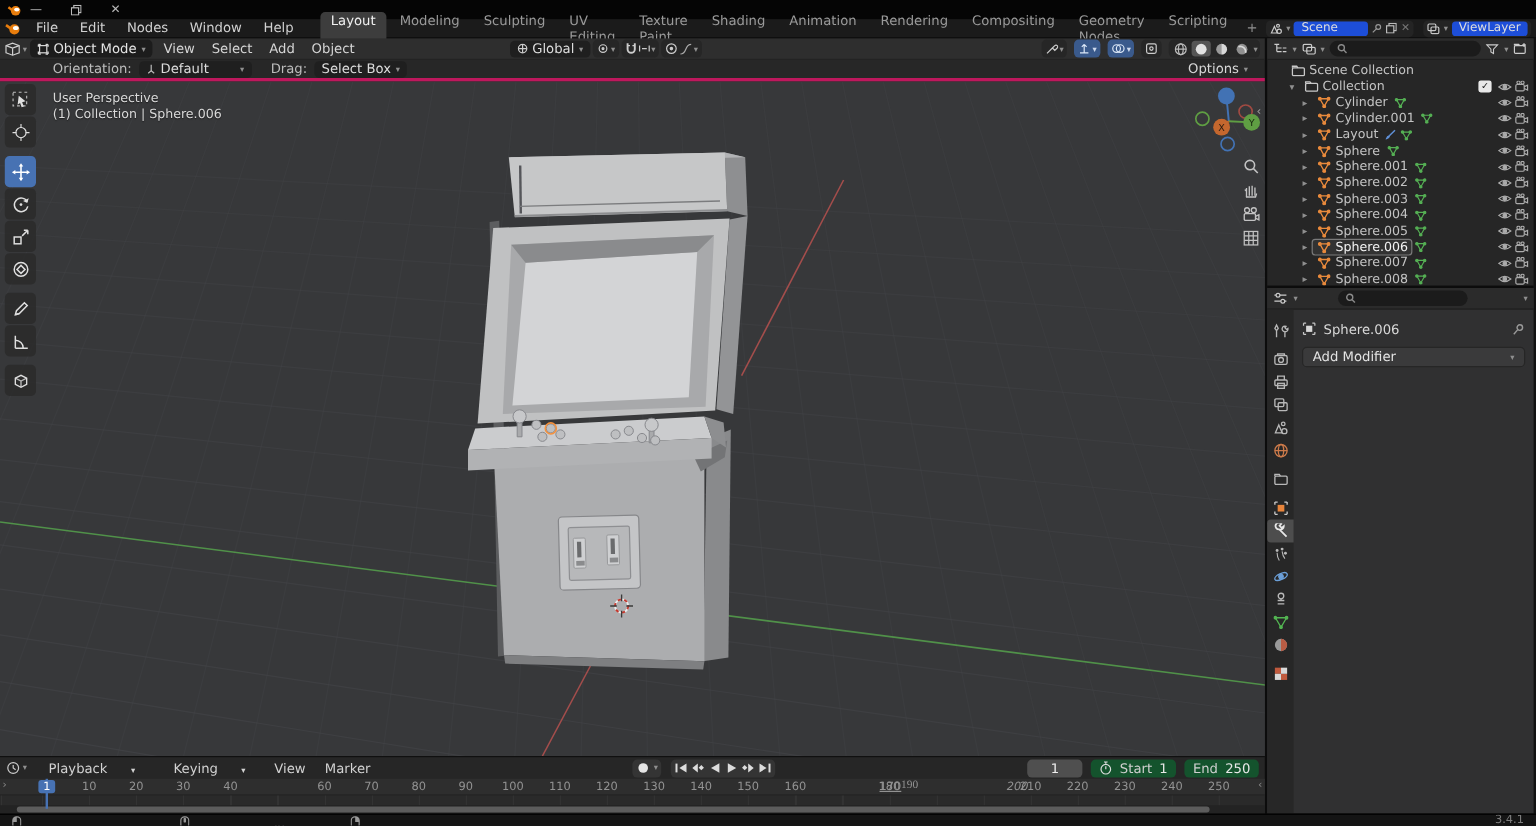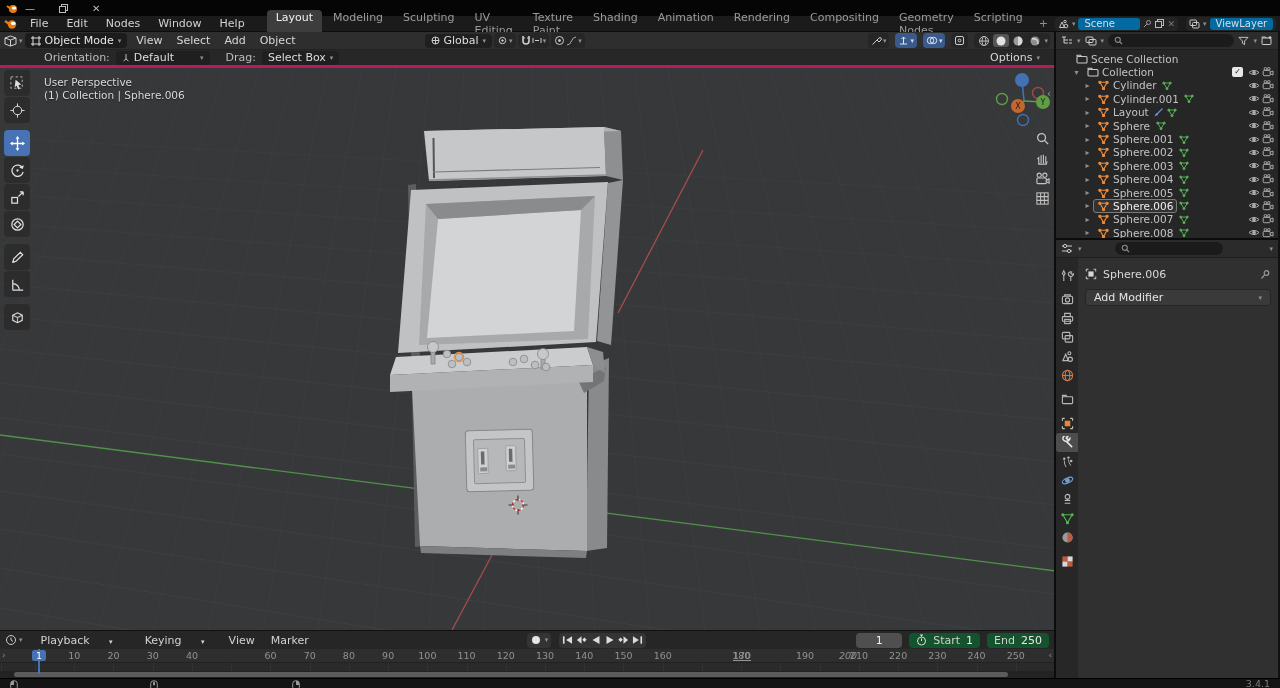--- a/index.html
+++ b/index.html
@@ -18,21 +18,21 @@
   
   .topbar { height:16px; background:#1b1b1b; display:flex; align-items:center; padding:0 4px; border-bottom:1px solid #0d0d0d; }
   .menus { display:flex; gap:2px; margin-left:4px; }
   .menus span, .tl-menus span { padding:0 8px; color:#d2d2d2; border-radius:3px; }
   .wtabs { display:flex; margin-left:14px; gap:2px; }
   .wtab { padding:1px 9px; color:#9a9a9a; border-radius:4px 4px 0 0; }
   .wtab.on { background:#3d3d3d; color:#f0f0f0; }
   .wtab-plus { color:#8f8f8f; padding:0 7px; }
   .top-widgets { margin-left:auto; display:flex; gap:8px; align-items:center; }
   .tw-group { display:flex; align-items:center; background:#242424; border-radius:4px; height:14px; padding:0 3px; gap:3px; }
-  .tw-field { background:#0369a1; border-radius:3px; padding:0 6px; min-width:62px; height:12px; line-height:12px; color:#ddd; font-size:10px; }
+  .tw-field { background:#1d4ed8; border-radius:3px; padding:0 6px; min-width:62px; height:12px; line-height:12px; color:#ddd; font-size:10px; }
   .tw-x { color:#777; font-size:9px; }
   .dd { color:#8f8f8f; font-size:7px; }
 
   
   .main { display:flex; height:646px; }
   .left-col { width:1056px; display:flex; flex-direction:column; border-right:2px solid #0c0c0c; }
   .right-col { width:222px; display:flex; flex-direction:column; }
 
   
   .vp-header { height:18px; background:#2e2e2e; display:flex; align-items:center; gap:2px; padding:0 4px; border-bottom:1px solid #232323; }
@@ -689,21 +689,21 @@
             <span class="rl" style="left: 388.147px;">90</span>
             <span class="rl" style="left: 427.377px;">100</span>
             <span class="rl" style="left: 466.607px;">110</span>
             <span class="rl" style="left: 505.837px;">120</span>
             <span class="rl" style="left: 545.067px;">130</span>
             <span class="rl" style="left: 584.297px;">140</span>
             <span class="rl" style="left: 623.527px;">150</span>
             <span class="rl" style="left: 662.757px;">160</span>
             <span class="rl" style="left: 742px; text-decoration: underline;">170</span>
             <span class="rl" style="left: 741.217px;">180</span>
-            <span class="rl" style="left: 805px;">190</span>
+            <span class="rl" style="left: 758px; font-family: Liberation Serif, serif;">190</span>
             <span class="rl" style="left: 848px; font-style: italic;">200</span>
             <span class="rl" style="left: 858.907px;">210</span>
             <span class="rl" style="left: 898.137px;">220</span>
             <span class="rl" style="left: 937.367px;">230</span>
             <span class="rl" style="left: 976.597px;">240</span>
             <span class="rl" style="left: 1015.83px;">250</span>
           </div>
       <div class="channel"></div>
       <div class="playhead"></div>
       <div class="scrollrow">

